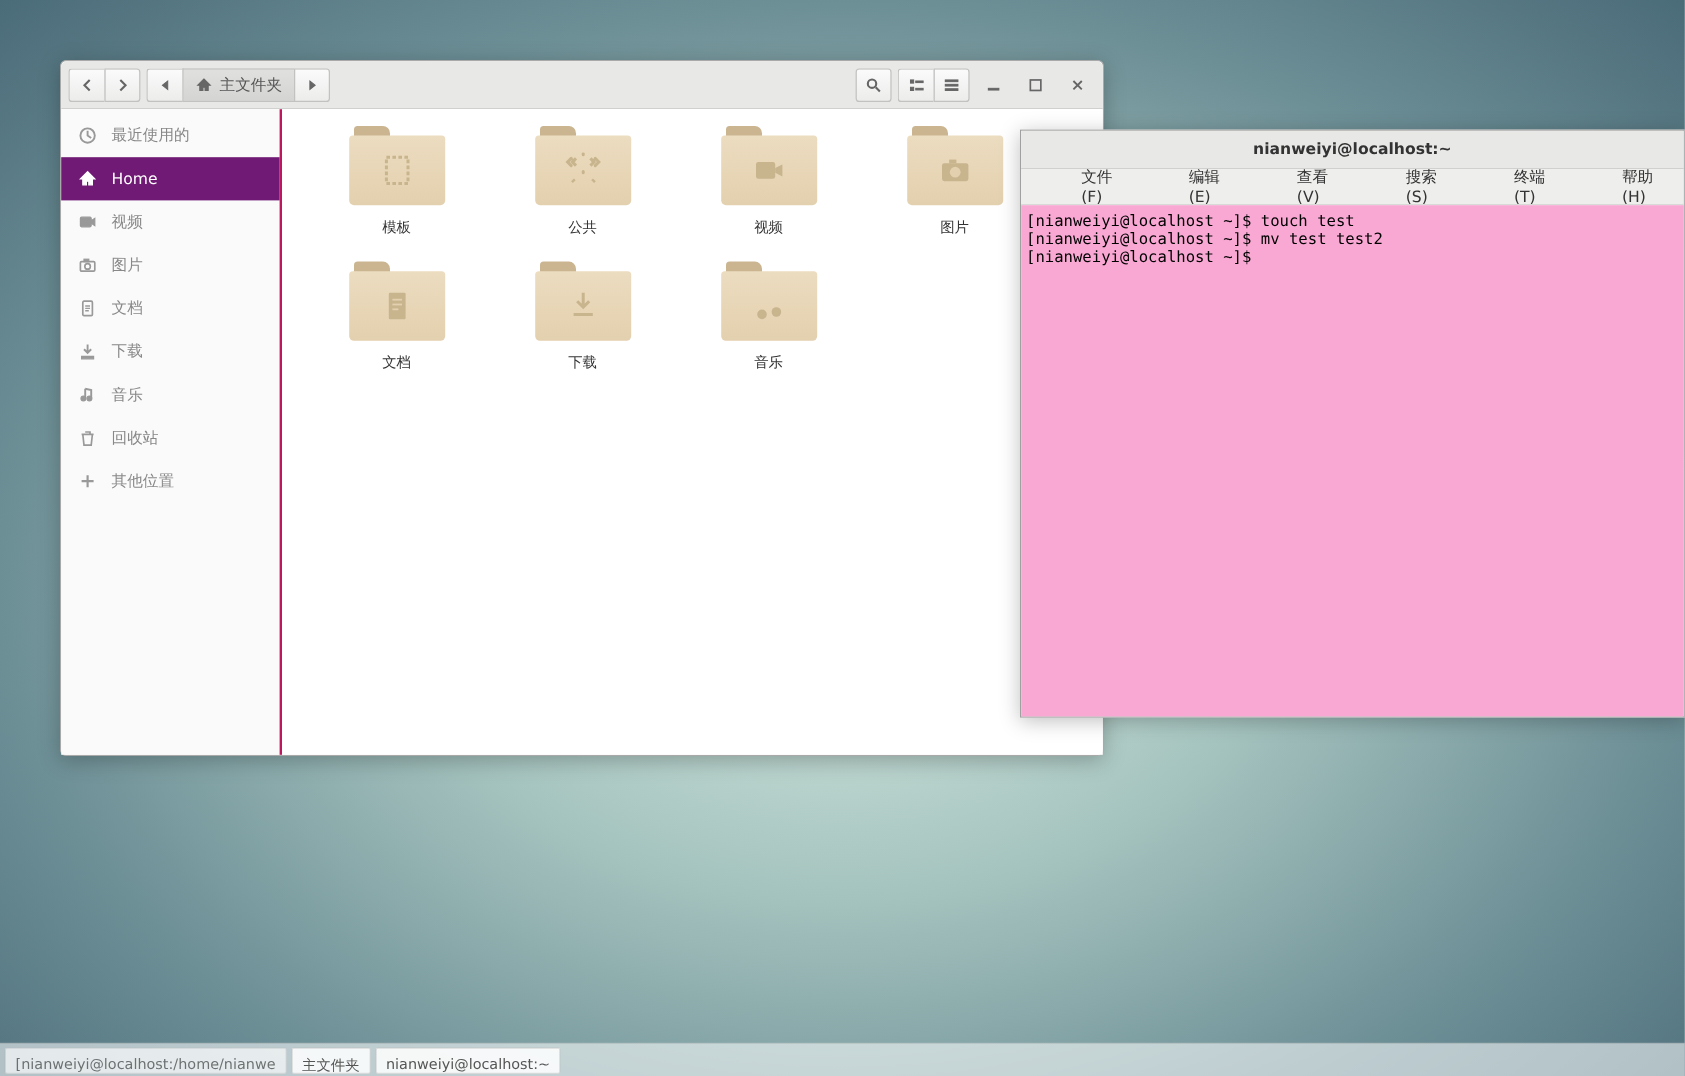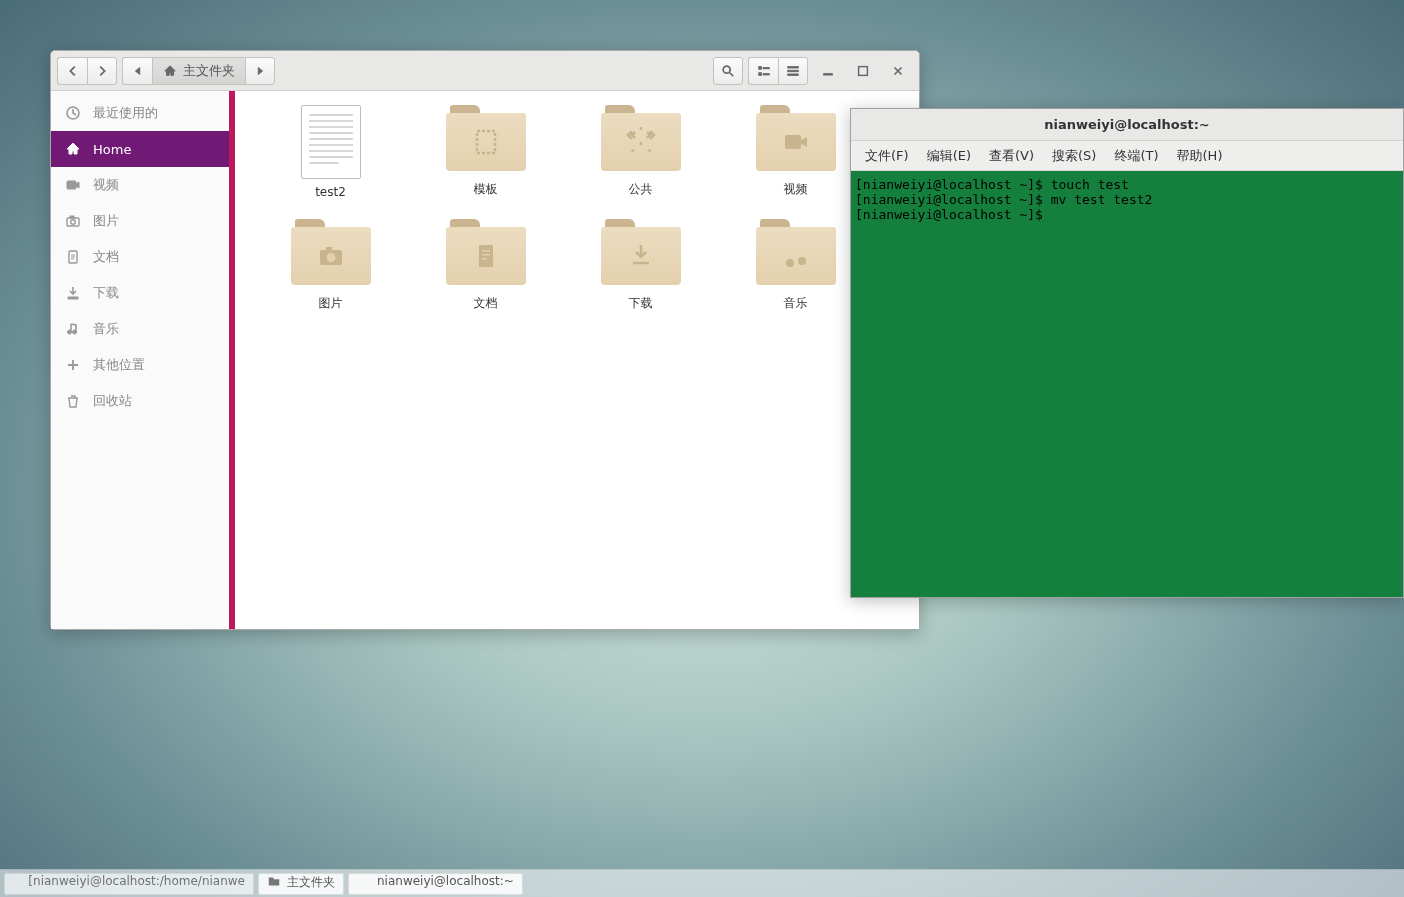--- a/index.html
+++ b/index.html
@@ -54,21 +54,21 @@
 .hbtn.path-seg { padding: 0 10px; gap:6px; }
 .hbtn.sq { width: 30px; }
 .hbtn.active { background: linear-gradient(#e0e0df,#d4d4d3); }
 .hdr-icon { width:14px; height:14px; fill:#666; stroke:#666; }
 .spacer { flex:1; }
 .win-ctrl { width:30px; height:28px; display:flex; align-items:center; justify-content:center; color:#666; cursor:pointer; }
 
 .fm-body { flex:1; display:flex; min-height:0; }
 .sidebar {
   width: 184px;
-  border-right: 6px solid #be185d;
+  border-right: 2px solid #be185d;
   background:#fafafa;
   display:flex; flex-direction:column;
   padding-top:4px;
 }
 .side-item {
   height: 36px;
   display:flex; align-items:center;
   padding: 0 14px;
   gap: 12px;
   color:#888;
@@ -146,24 +146,25 @@
   background:#eeeeed;
   border-bottom:1px solid #d9d9d8;
   display:flex; align-items:center;
   padding:0 6px; gap:2px;
 }
 .term-menu-item {
   padding:3px 8px;
   color:#333;
   font-size:13px;
   cursor:pointer;
+  margin-left:36px;
 }
 .term-body {
   flex:1;
-  background:#15803d;
+  background:#f9a8d4;
   font-family:"DejaVu Sans Mono","Liberation Mono",monospace;
   font-size:13px;
   color:#000;
   padding:6px 4px;
   white-space:pre;
   overflow:auto;
 }
 
 
 .taskbar {
@@ -172,26 +173,27 @@
   background:rgba(255,255,255,0.55);
   border-top:1px solid rgba(0,0,0,0.08);
   display:flex; align-items:center;
   padding:0 4px; gap:4px;
 }
 .task-btn {
   height:22px;
   background:rgba(255,255,255,0.85);
   border:1px solid rgba(0,0,0,0.12);
   border-radius:2px;
-  display:flex; align-items:flex-start;
+  display:flex; align-items:flex-end;
   padding:0 8px; gap:6px;
   color:#555; font-size:12px;
   max-width:250px;
   overflow:hidden; white-space:nowrap;
   cursor:pointer;
+  flex-direction:column;
 }
 .task-btn .tic { width:14px; height:14px; fill:#777; }
 .task-btn.dim { opacity:0.75; }
 </style>
 </head>
 <body>
 
 <div class="fm-window">
 
   <div class="fm-header">
@@ -319,47 +321,33 @@
           <svg class="side-ic" viewBox="0 0 16 16">
             <path d="M6 3v8" stroke-width="1.6" fill="none"></path>
             <circle cx="4.5" cy="11" r="2"></circle>
             <path d="M6 3l5 1v7" stroke-width="1.6" fill="none"></path>
             <circle cx="9.5" cy="11" r="2"></circle>
           </svg>
           <span class="side-label">音乐</span>
         </div>
         <div class="side-item">
           <svg class="side-ic" viewBox="0 0 16 16">
+            <path d="M4 5h8l-1 9H5zM3 5h10M6 3h4v2" fill="none" stroke-width="1.4"></path>
+          </svg>
+          <span class="side-label">回收站</span>
+        </div>
+        <div class="side-item">
+          <svg class="side-ic" viewBox="0 0 16 16">
             <path d="M8 3v10M3 8h10" stroke-width="1.8"></path>
           </svg>
           <span class="side-label">其他位置</span>
-        </div>
-        <div class="side-item">
-          <svg class="side-ic" viewBox="0 0 16 16">
-            <path d="M4 5h8l-1 9H5zM3 5h10M6 3h4v2" fill="none" stroke-width="1.4"></path>
-          </svg>
-          <span class="side-label">回收站</span>
         </div>
       </div>
     <div class="fm-content">
       <div class="grid" id="grid">
-          <div class="tile">
-            <div class="doc-ic">
-      <div class="doc-line"></div>
-              <div class="doc-line"></div>
-              <div class="doc-line"></div>
-              <div class="doc-line"></div>
-              <div class="doc-line"></div>
-              <div class="doc-line"></div>
-              <div class="doc-line"></div>
-              <div class="doc-line"></div>
-              <div class="doc-line s"></div>
-      </div>
-            <span class="tile-name">test2</span>
-          </div>
           <div class="tile">
             <div class="folder-ic">
         <div class="folder-back"></div>
         <div class="folder-body">
                 <svg class="folder-glyph " viewBox="0 0 30 30">
                   <rect x="6" y="4" width="18" height="22" stroke-dasharray="3 2"></rect>
                 </svg>
               </div>
       </div>
             <span class="tile-name">模板</span>

